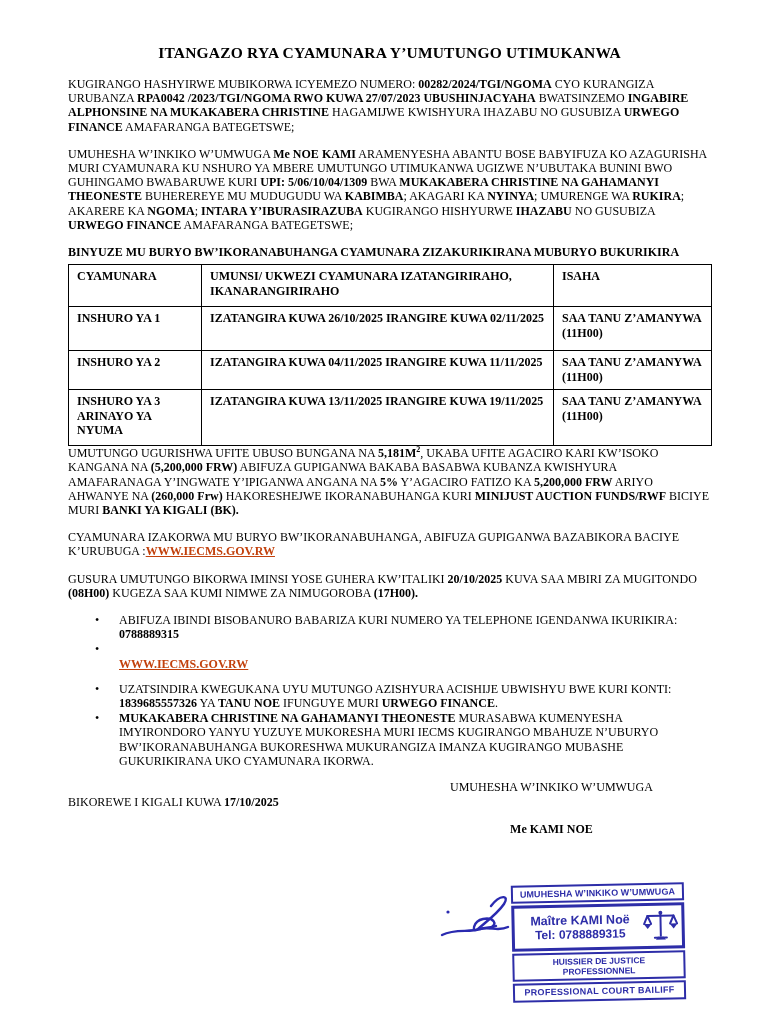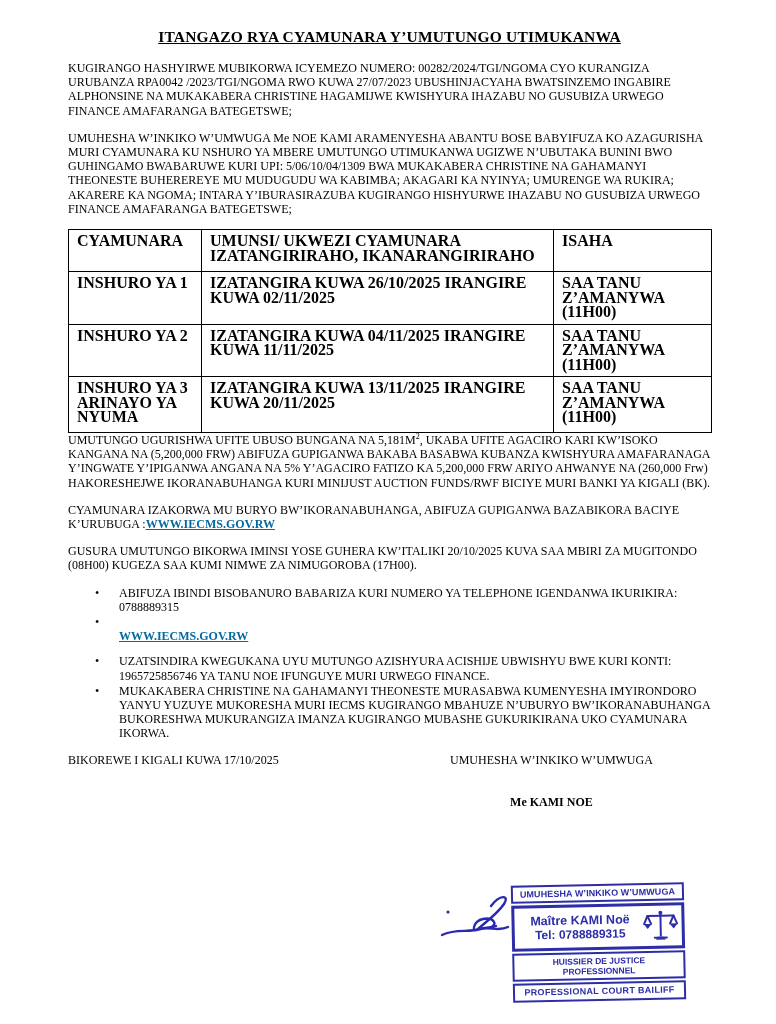--- a/index.html
+++ b/index.html
@@ -4,43 +4,43 @@
 <style>
   html,body { margin:0; padding:0; background:#ffffff; }
   .page {
     position:relative; width:776px; height:1024px; background:#ffffff;
     font-family:"Liberation Serif","DejaVu Serif",serif;
     font-size:12px; line-height:14.2px; color:#000; overflow:hidden;
   }
   .content { padding:27px 65px 0 68px; }
   .title {
     font-size:15.5px; line-height:20px; font-weight:bold; text-align:center;
-    text-decoration:underline; margin:0 0 14px 0; letter-spacing:.2px;
+    margin:16px 0 14px 0; letter-spacing:.2px;
   }
   p.para { margin:0 0 13px 0; }
-  .b { font-weight:normal; }
+  .b { font-weight:bold; }
   sup { font-size:8px; line-height:0; }
-  .link { color:#0369a1; font-weight:bold; text-decoration:underline; cursor:pointer; }
+  .link { color:#c2410c; font-weight:bold; text-decoration:underline; cursor:pointer; }
   .tbl-intro { font-weight:bold; margin:0 0 5px 0; }
   table.schedule { border-collapse:collapse; table-layout:fixed; width:643px; margin:0; }
   table.schedule td, table.schedule th {
     border:1.5px solid #000; vertical-align:top; text-align:left;
-    font-weight:bold; padding:4px 8px; font-size:16px; line-height:14.5px;
+    font-weight:bold; padding:4px 8px; font-size:12px; line-height:14.5px;
   }
   tr.h-row  { height:42px; }
   tr.r1 { height:44px;padding-left:28px; }
   tr.r2 { height:39px; }
   tr.r3 { height:56px; }
   .after-table { margin-top:27px; }
   ul.bullets { list-style:none; margin:0 0 11px 0; padding:0 0 0 51px; }
   ul.bullets li { position:relative; margin:0 0 1px 0; }
   ul.bullets li::before { content:"\2022"; position:absolute; left:-24px; top:0; }
   .note-heading { font-weight:bold; text-decoration:underline; margin:0 0 3px 0; }
   .footer-row { position:relative; margin-top:12px; height:60px; }
-  .footer-left { position:absolute; left:0; top:0; }
+  .footer-left { position:absolute; left:0; top:15px; }
   .footer-right { position:absolute; left:382px; top:0; text-align:center; }
   .footer-right .name { font-weight:bold; margin-top:28px; }
   
   .stamp {
     position:absolute; left:512px; top:884px; width:173px;
     font-family:"Liberation Sans","DejaVu Sans",sans-serif; font-weight:bold;
     color:#2d2da8; text-align:center; transform:rotate(-1.2deg);
   }
   .stamp-box { border:2px solid #2d2da8; background:rgba(255,255,255,.88); margin-bottom:2px; padding:2px 2px; }
   .stamp-header { font-size:9px;  line-height:10px; letter-spacing:.1px; }
@@ -57,20 +57,21 @@
 
 <div class="page">
   <div class="content">
 
     <div class="title">ITANGAZO RYA CYAMUNARA Y’UMUTUNGO UTIMUKANWA</div>
 
     <p class="para"><span>KUGIRANGO HASHYIRWE MUBIKORWA ICYEMEZO NUMERO: </span><span class="b">00282/2024/TGI/NGOMA</span><span> CYO KURANGIZA URUBANZA </span><span class="b">RPA0042 /2023/TGI/NGOMA RWO KUWA 27/07/2023 UBUSHINJACYAHA</span><span> BWATSINZEMO </span><span class="b">INGABIRE ALPHONSINE NA MUKAKABERA CHRISTINE</span><span> HAGAMIJWE KWISHYURA IHAZABU  NO GUSUBIZA </span><span class="b">URWEGO FINANCE</span><span> AMAFARANGA BATEGETSWE;</span></p>
 
     <p class="para"><span>UMUHESHA W’INKIKO W’UMWUGA </span><span class="b">Me NOE KAMI</span><span> ARAMENYESHA ABANTU BOSE BABYIFUZA KO AZAGURISHA MURI CYAMUNARA KU NSHURO YA MBERE UMUTUNGO UTIMUKANWA UGIZWE N’UBUTAKA BUNINI BWO GUHINGAMO BWABARUWE KURI </span><span class="b">UPI: 5/06/10/04/1309</span><span> BWA </span><span class="b">MUKAKABERA CHRISTINE NA GAHAMANYI THEONESTE</span><span> BUHEREREYE MU MUDUGUDU WA </span><span class="b">KABIMBA</span><span>; AKAGARI KA </span><span class="b">NYINYA</span><span>; UMURENGE WA </span><span class="b">RUKIRA</span><span>; AKARERE KA </span><span class="b">NGOMA</span><span>; </span><span class="b">INTARA Y’IBURASIRAZUBA</span><span> KUGIRANGO HISHYURWE </span><span class="b">IHAZABU</span><span> NO GUSUBIZA </span><span class="b">URWEGO FINANCE</span><span> AMAFARANGA BATEGETSWE;</span></p>
 
+    <p class="tbl-intro"><span class="b">BINYUZE MU BURYO BW’IKORANABUHANGA CYAMUNARA ZIZAKURIKIRANA MUBURYO BUKURIKIRA</span></p>
 
     <table class="schedule">
       <colgroup>
           <col style="width:133px">
           <col style="width:352px">
           <col style="width:158px">
         </colgroup>
       <tbody>
           <tr class="h-row">
         <th>CYAMUNARA</th>
@@ -82,40 +83,40 @@
         <td>IZATANGIRA KUWA 26/10/2025 IRANGIRE KUWA 02/11/2025</td>
         <td>SAA TANU Z’AMANYWA (11H00)</td>
       </tr>
       <tr class="r2">
         <td>INSHURO YA 2</td>
         <td>IZATANGIRA KUWA 04/11/2025 IRANGIRE KUWA 11/11/2025</td>
         <td>SAA TANU Z’AMANYWA (11H00)</td>
       </tr>
       <tr class="r3">
         <td>INSHURO YA 3 ARINAYO YA NYUMA</td>
-        <td>IZATANGIRA KUWA 13/11/2025 IRANGIRE KUWA 20/11/2025</td>
+        <td>IZATANGIRA KUWA 13/11/2025 IRANGIRE KUWA 19/11/2025</td>
         <td>SAA TANU Z’AMANYWA (11H00)</td>
       </tr>
     </tbody>
       </table>
 
     <p class="para after-table"><span>UMUTUNGO UGURISHWA UFITE UBUSO BUNGANA NA </span><span class="b">5,181M</span><sup class="b">2</sup><span>, UKABA UFITE AGACIRO KARI KW’ISOKO KANGANA NA </span><span class="b">(5,200,000 FRW)</span><span> ABIFUZA GUPIGANWA BAKABA BASABWA KUBANZA KWISHYURA AMAFARANAGA Y’INGWATE Y’IPIGANWA ANGANA NA </span><span class="b">5%</span><span> Y’AGACIRO FATIZO KA </span><span class="b">5,200,000 FRW</span><span> ARIYO AHWANYE NA </span><span class="b">(260,000 Frw)</span><span> HAKORESHEJWE IKORANABUHANGA KURI </span><span class="b">MINIJUST AUCTION FUNDS/RWF</span><span> BICIYE MURI </span><span class="b">BANKI YA KIGALI (BK).</span></p>
 
     <p class="para"><span>CYAMUNARA IZAKORWA MU BURYO BW’IKORANABUHANGA, ABIFUZA GUPIGANWA BAZABIKORA BACIYE K’URUBUGA :</span><span class="b link">WWW.IECMS.GOV.RW</span></p>
 
     <p class="para"><span>GUSURA UMUTUNGO BIKORWA IMINSI YOSE GUHERA KW’ITALIKI </span><span class="b">20/10/2025</span><span> KUVA SAA MBIRI ZA MUGITONDO </span><span class="b">(08H00)</span><span> KUGEZA SAA KUMI NIMWE ZA NIMUGOROBA </span><span class="b">(17H00).</span></p>
 
     <ul class="bullets">
       <li><span>ABIFUZA IBINDI BISOBANURO BABARIZA KURI NUMERO YA TELEPHONE IGENDANWA IKURIKIRA: </span><span class="b">0788889315</span></li>
       <li><br><span class="b link">WWW.IECMS.GOV.RW</span></li>
     </ul>
 
 
     <ul class="bullets">
-      <li><span>UZATSINDIRA KWEGUKANA UYU MUTUNGO AZISHYURA ACISHIJE UBWISHYU BWE KURI KONTI: </span><span class="b">1965725856746</span><span> YA </span><span class="b">TANU NOE</span><span> IFUNGUYE MURI </span><span class="b">URWEGO FINANCE</span><span>.</span></li>
+      <li><span>UZATSINDIRA KWEGUKANA UYU MUTUNGO AZISHYURA ACISHIJE UBWISHYU BWE KURI KONTI: </span><span class="b">1839685557326</span><span> YA </span><span class="b">TANU NOE</span><span> IFUNGUYE MURI </span><span class="b">URWEGO FINANCE</span><span>.</span></li>
       <li><span class="b">MUKAKABERA CHRISTINE NA GAHAMANYI THEONESTE</span><span> MURASABWA KUMENYESHA IMYIRONDORO YANYU YUZUYE MUKORESHA MURI IECMS KUGIRANGO MBAHUZE N’UBURYO BW’IKORANABUHANGA BUKORESHWA MUKURANGIZA IMANZA KUGIRANGO MUBASHE GUKURIKIRANA UKO CYAMUNARA IKORWA.</span></li>
     </ul>
 
     <div class="footer-row">
       <div class="footer-left"><span>BIKOREWE I KIGALI KUWA </span><span class="b">17/10/2025</span></div>
       <div class="footer-right">
         <div>UMUHESHA W’INKIKO W’UMWUGA</div>
         <div class="name">Me KAMI NOE</div>
       </div>
     </div>

